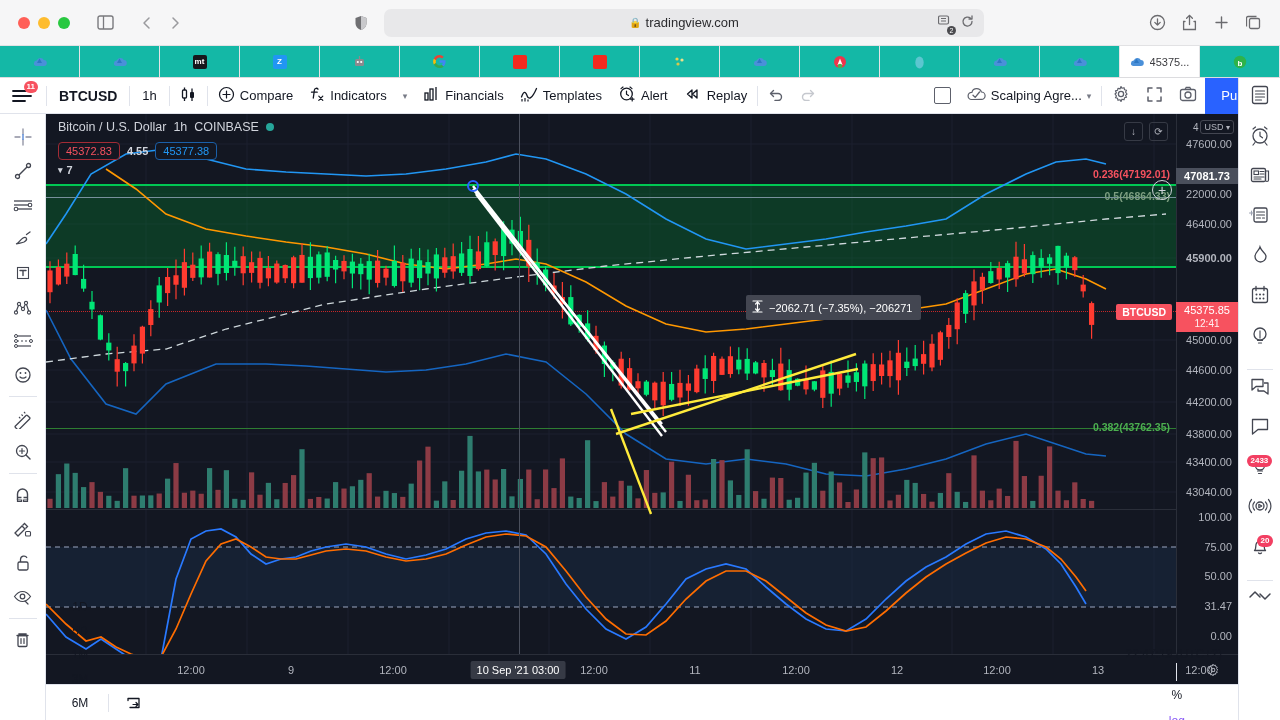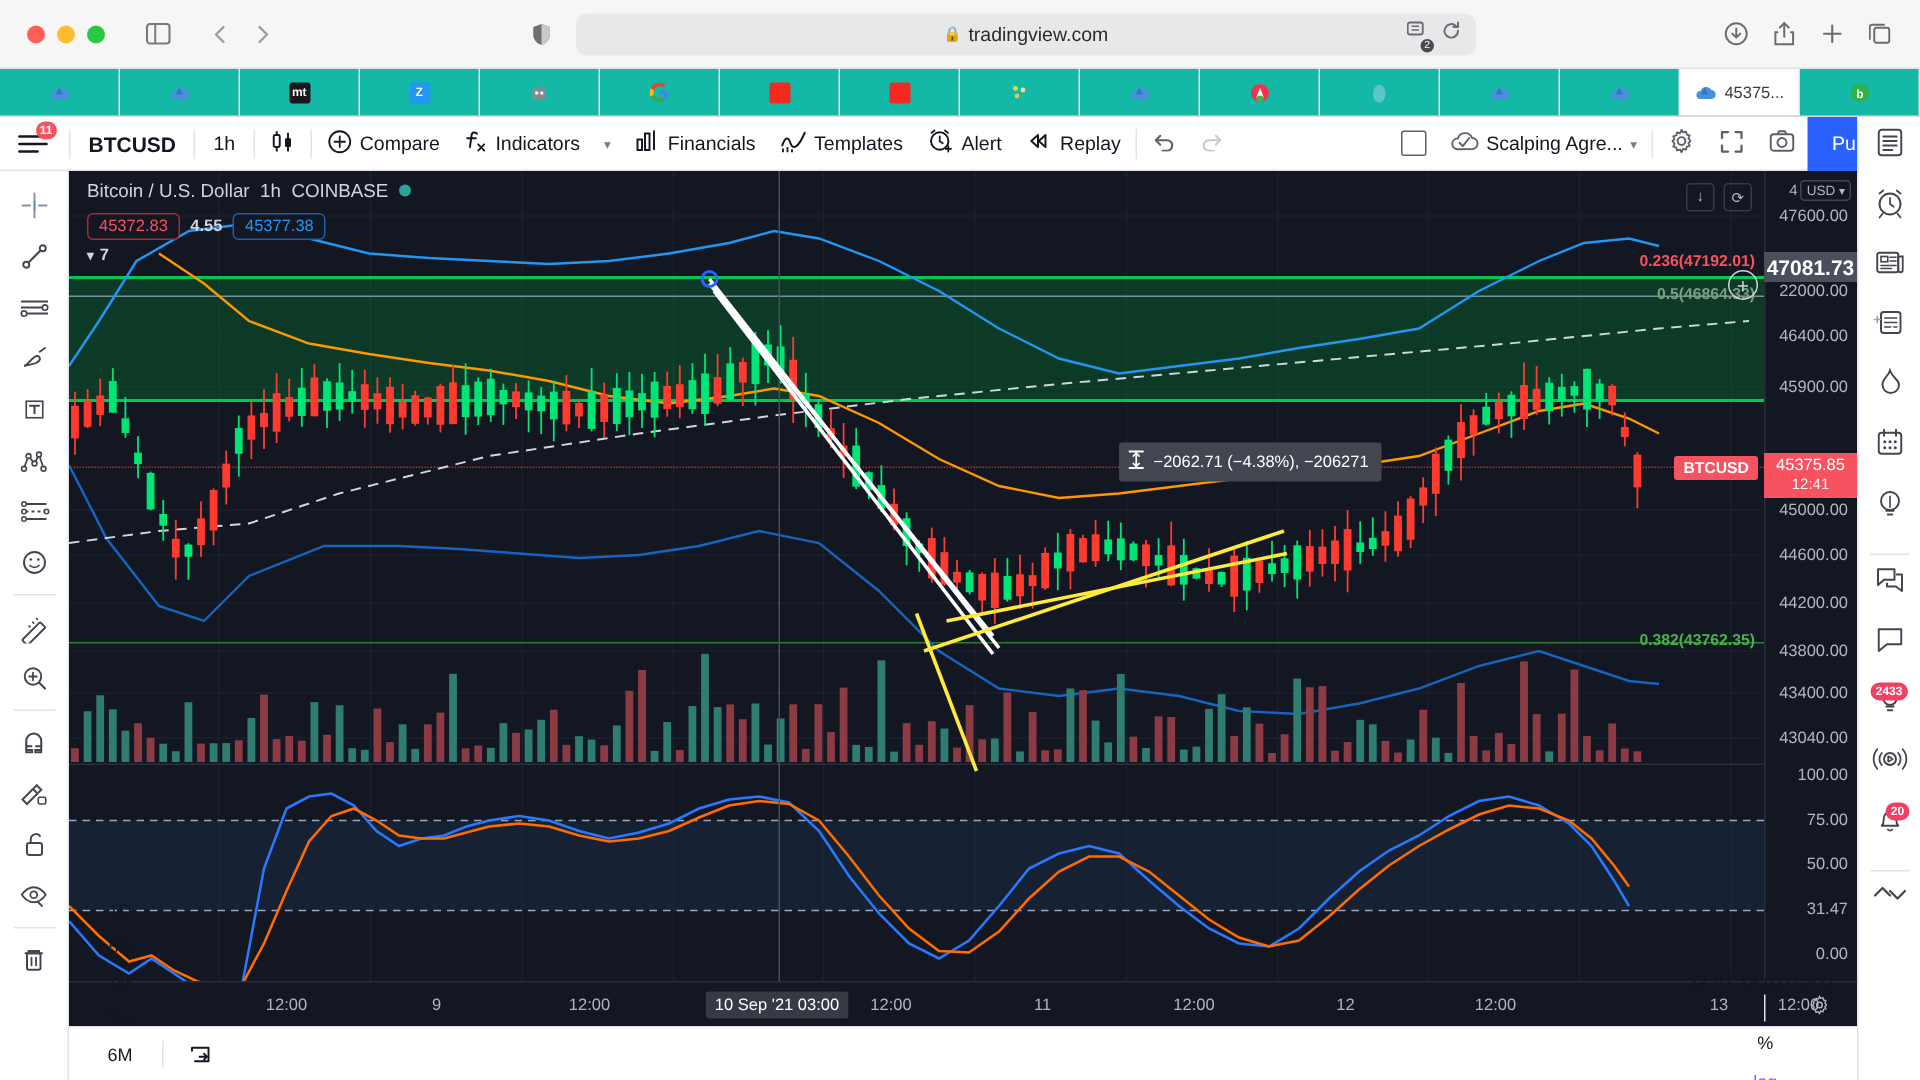--- a/index.html
+++ b/index.html
@@ -154,21 +154,21 @@
     position: absolute; right: 0; width: 62px; background: #f7525f; color: #fff;
     text-align: center; font-size: 11px; padding: 2px 0; line-height: 1.25;
   }
   .price-tag .t2 { font-size: 10px; opacity: .92; }
   .sym-tag {
     position: absolute; background: #f7525f; color: #fff; font-size: 10.5px;
     padding: 2px 6px; border-radius: 2px; font-weight: bold;
   }
   .cur-price-tag {
     position: absolute; right: 0; width: 62px; background: #4a4f5c; color: #fff;
-    text-align: center; font-size: 14px; padding: 2px 0; font-weight: bold;
+    text-align: center; font-size: 11px; padding: 2px 0; font-weight: bold;
   }
 
   .fib-label { position: absolute; font-size: 10.5px; white-space: nowrap; font-weight: bold; }
 
   .tooltip-meas {
     position: absolute; background: #434651; color: #fff; font-size: 11px;
     padding: 4px 9px 4px 6px; border-radius: 2px; display: flex; align-items: center; gap: 6px;
     white-space: nowrap;
   }
 
@@ -1244,39 +1244,39 @@
 
     <div style="position:absolute;right:66px;top:66px;width:20px;height:20px;border:1.6px solid #d1d4dc;border-radius:50%;display:flex;align-items:center;justify-content:center;color:#d1d4dc;font-size:14px;line-height:1;">+</div>
 
     <div class="tooltip-meas" style="left:700px; top:181px;">
       <span>
         <svg width="11" height="15" viewBox="0 0 11 15">
             <path d="M1 2h9M1 13h9M5.5 3v9" stroke="#fff" stroke-width="1.2" stroke-linecap="round"></path>
             <path d="M3.6 5l1.9-2 1.9 2M3.6 10l1.9 2 1.9-2" fill="none" stroke="#fff" stroke-width="1.2" stroke-linecap="round" stroke-linejoin="round"></path>
           </svg>
       </span>
-      <span>−2062.71 (−4.38%), −206271</span>
+      <span>−2062.71 (−7.35%), −206271</span>
     </div>
 
     <div class="sym-tag" style="right:66px; top:190px;">BTCUSD</div>
 
     <div class="price-scale">
       <div class="ps-head">
         <span>4</span>
         <span class="usd-pill">
           <span>USD</span>
           <span style="font-size:8px;">▾</span>
         </span>
       </div>
       <div id="ps-labels">
           <div class="ps-label" style="top: 30px;">47600.00</div>
           <div class="ps-label" style="top: 62px;">47200.00</div>
           <div class="ps-label" style="top: 80px;">22000.00</div>
           <div class="ps-label" style="top: 110px;">46400.00</div>
-          <div class="ps-label" style="top: 144px;">45900.00</div>
+          <div class="ps-label" style="top: 144px; font-weight: bold;">45900.00</div>
           <div class="ps-label" style="top: 226px;">45000.00</div>
           <div class="ps-label" style="top: 256px;">44600.00</div>
           <div class="ps-label" style="top: 288px;">44200.00</div>
           <div class="ps-label" style="top: 320px;">43800.00</div>
           <div class="ps-label" style="top: 348px;">43400.00</div>
           <div class="ps-label" style="top: 378px;">43040.00</div>
           <div class="ps-label" style="top: 403px;">100.00</div>
           <div class="ps-label" style="top: 433px;">75.00</div>
           <div class="ps-label" style="top: 462px;">50.00</div>
           <div class="ps-label" style="top: 492px;">31.47</div>
@@ -1293,21 +1293,21 @@
       <div id="ts-labels">
           <div class="ts-label" style="left: 145px;">12:00</div>
           <div class="ts-label" style="left: 245px;">9</div>
           <div class="ts-label" style="left: 347px;">12:00</div>
           <div class="ts-label hl" style="left: 472px;">10 Sep '21  03:00</div>
           <div class="ts-label" style="left: 548px;">12:00</div>
           <div class="ts-label" style="left: 649px;">11</div>
           <div class="ts-label" style="left: 750px;">12:00</div>
           <div class="ts-label" style="left: 851px;">12</div>
           <div class="ts-label" style="left: 951px;">12:00</div>
-          <div class="ts-label" style="left: 1100px;">13</div>
+          <div class="ts-label" style="left: 1052px;">13</div>
           <div class="ts-label" style="left: 1153px;">12:00</div>
         </div>
       <div style="position:absolute;right:18px;top:8px;color:#b2b5be;">
         <svg width="14" height="14" viewBox="0 0 18 18">
             <circle cx="9" cy="9" r="2.4" fill="none" stroke="#b2b5be" stroke-width="1.3"></circle>
             <path d="M9 1.5l1 1.8 2-.6.5 2 2 .6-.9 1.8L15 9l-1.4 1.4.9 1.8-2 .6-.5 2-2-.6L9 16.5l-1-1.8-2 .6-.5-2-2-.6.9-1.8L3 9l1.4-1.3-.9-1.8 2-.6.5-2 2 .6z" fill="none" stroke="#b2b5be" stroke-width="1.2" stroke-linejoin="round"></path>
           </svg>
       </div>
     </div>
   </div>

